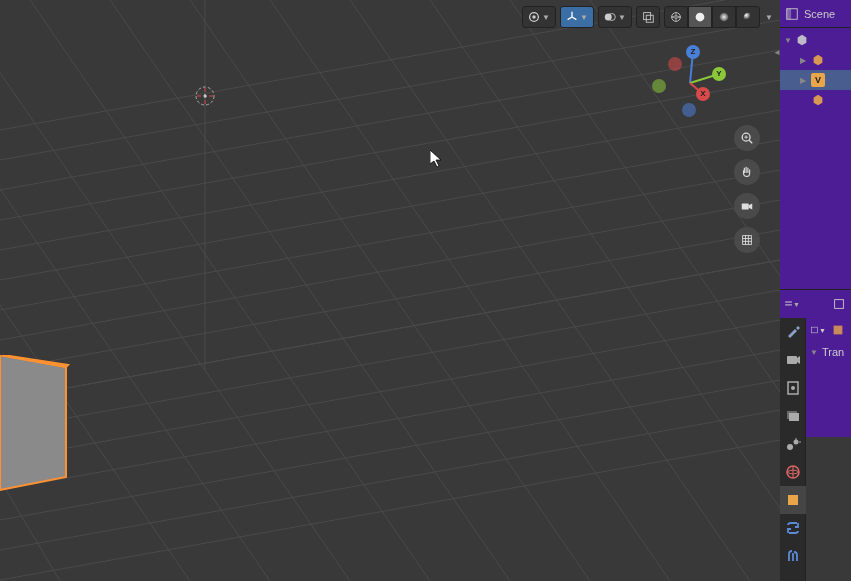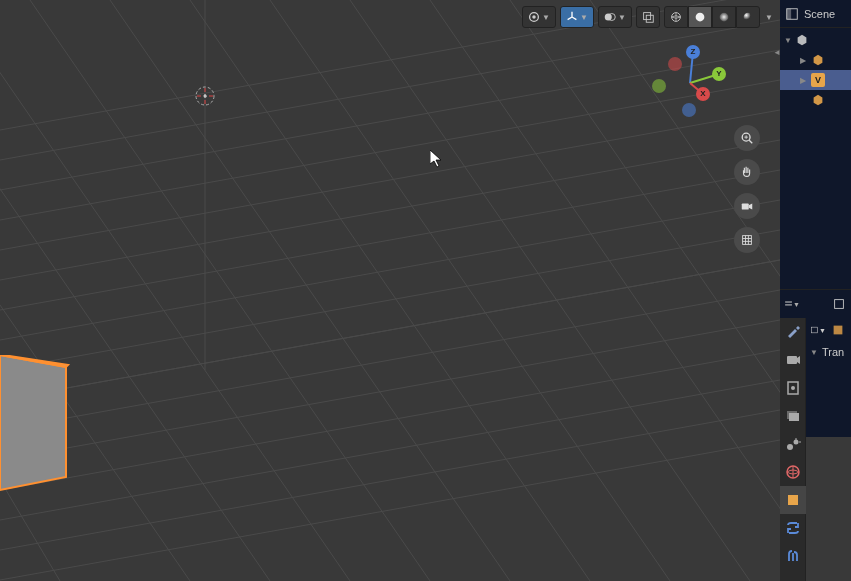--- a/index.html
+++ b/index.html
@@ -26,21 +26,21 @@
 .hgroup .hbtn{border-radius:0}
 .hgroup .hbtn:first-child{border-radius:3px 0 0 3px}
 .hgroup .hbtn:last-child{border-radius:0 3px 3px 0}
 .gizmo{position:absolute;right:50px;top:45px;width:80px;height:80px}
 .gizmo .ball{position:absolute;width:14px;height:14px;border-radius:50%;font-size:8px;font-weight:bold;text-align:center;line-height:14px;color:#222}
 .navbtns{position:absolute;right:20px;top:125px;display:flex;flex-direction:column;gap:8px}
 .navbtn{width:26px;height:26px;border-radius:50%;background:#4a4a4a;display:flex;align-items:center;justify-content:center;cursor:pointer}
 .navbtn svg{width:14px;height:14px;fill:#ddd}
 .splitter{position:absolute;left:773px;top:45px;width:8px;height:12px;cursor:pointer}
 .splitter:before{content:"◄";color:#888;font-size:8px}
-.rpanel{position:absolute;left:780px;top:0;width:71px;height:437px;background:#0f172a}
+.rpanel{position:absolute;left:780px;top:0;width:71px;height:437px;background:#4c1d95}
 .outliner{height:290px;border-bottom:1px solid #222}
 .outhead{height:28px;display:flex;align-items:center;gap:4px;padding:0 4px;border-bottom:1px solid #222}
 .outtree{padding:2px 0}
 .outrow{height:20px;display:flex;align-items:center;padding-left:4px;gap:2px;position:relative}
 .outrow.sel{background:#4a5d8f}
 .outicon{width:16px;height:16px;display:flex;align-items:center;justify-content:center}
 .excol{position:absolute;left:4px;color:#888;font-size:8px}
 .props{height:291px}
 .prophead{height:28px;display:flex;align-items:center;gap:4px;padding:0 4px;justify-content:space-between}
 .proparea{display:flex;height:263px}

